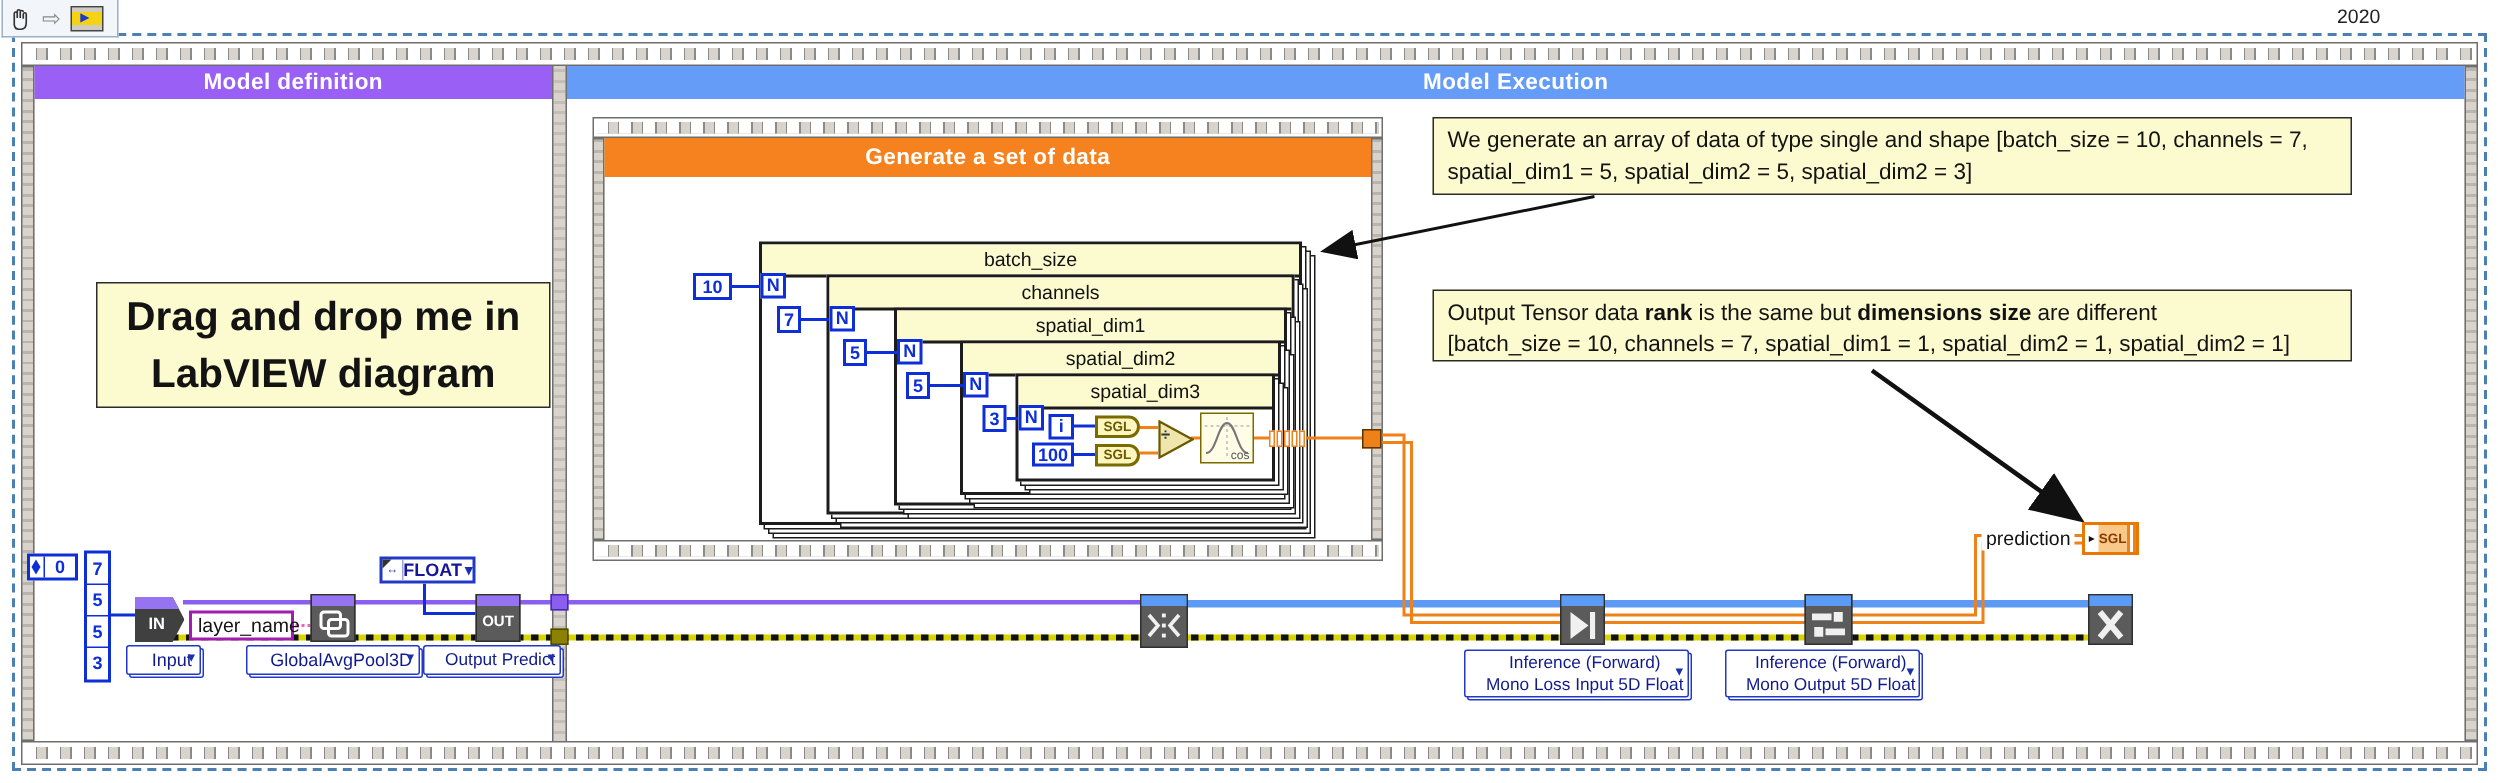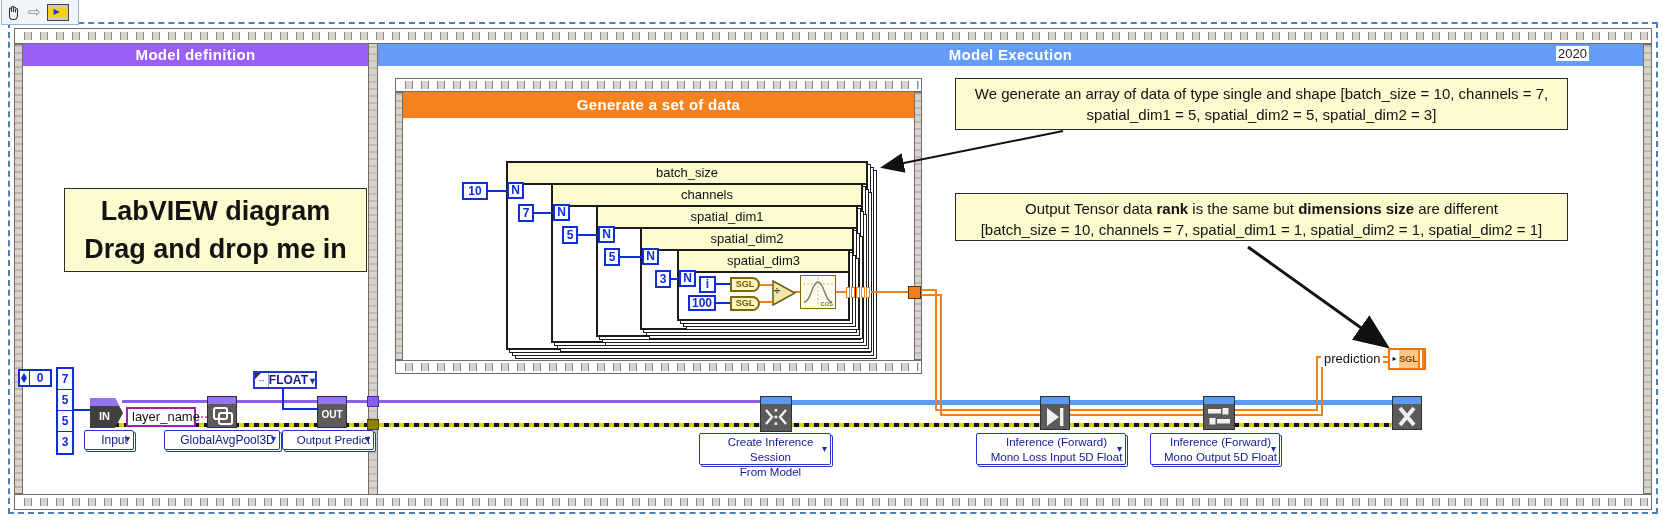--- a/index.html
+++ b/index.html
@@ -19,21 +19,21 @@
   .divider{background:#D8D4CC;border-left:1px solid #6e6e6e;border-right:1px solid #6e6e6e;
           background-image:repeating-linear-gradient(0deg,#D8D4CC 0 5px,#c3bfb7 5px 7px);}
 
   .hdr{color:#fff;font-weight:bold;font-size:15px;text-align:center;line-height:22px;letter-spacing:.3px;}
   .hdr-def{background:#9A5FF5;}
   .hdr-exec{background:#649CF7;}
   .hdr-gen{background:#F6821F;font-size:15px;line-height:26px;}
 
   .note{background:#FCFACF;border:1px solid #2b2b2b;color:#131313;}
   .note-big{font-weight:bold;font-size:27px;text-align:center;line-height:38px;padding-top:3px;}
-  .comment{font-size:15px;color:#131313;line-height:1.38;padding:5px 9px;text-align:center;}
+  .comment{font-size:15px;color:#131313;line-height:1.38;padding:5px 9px;}
 
   .loop{border:2px solid #1c1c1c;background:#fff;
         box-shadow:3px 3px 0 -1px #fff,3px 3px 0 0 #1c1c1c,6px 6px 0 -1px #fff,6px 6px 0 0 #1c1c1c,9px 9px 0 -1px #fff,9px 9px 0 0 #1c1c1c;}
   .loop-label{height:20px;line-height:20px;border-bottom:2px solid #1c1c1c;background:#FCFACF;
         text-align:center;font-size:13px;color:#111;}
 
   .term{border:2px solid #0E2FD8;background:#fff;color:#0E2FD8;font-weight:bold;
         font-size:12px;text-align:center;line-height:13px;}
   .const{border:2px solid #0E2FD8;background:#fff;color:#0E2FD8;font-weight:bold;
         font-size:12px;text-align:center;line-height:14px;}
@@ -79,42 +79,42 @@
   .tunnel{border:1px solid #5a3500;}
   .bracket{border:1.5px solid #F08018;background:#fff;}
 
   .pred-ind{border:2px solid #E87800;background:#fff;display:flex;align-items:stretch;}
   .pred-ind .arr{width:9px;font-size:8px;line-height:18px;color:#111;text-align:center;}
   .pred-ind .arr::before{content:"▸";}
   .pred-ind .typ{flex:1;background:#F9C98C;color:#8a3c00;font-weight:bold;font-size:9px;line-height:18px;text-align:center;}
   .pred-ind .hatch{width:6px;background:repeating-linear-gradient(90deg,#F08018 0 2px,#fff 2px 4px);}
 
   .toolbar{background:#F2F6FA;border:1px solid #9CB2C2;border-top:none;display:flex;align-items:center;gap:6px;padding:2px 4px;}
-  .year{font-size:13px;color:#222;background:#fff;padding:0 2px;margin-top:43px;}
+  .year{font-size:13px;color:#222;background:#fff;padding:0 2px;}
   .predlbl{background:#fff;font-size:13px;color:#111;padding:0 3px;line-height:17px;}
 </style>
 </head>
 <body>
 
 <div id="stage">
 
   <div class="abs sel" style="left:8px;top:22px;width:1650px;height:492px;"></div>
 
   <div class="abs film-h" style="left:14px;top:28px;width:1638px;height:16px;"></div>
   <div class="abs film-h" style="left:14px;top:494px;width:1638px;height:16px;"></div>
   <div class="abs film-v" style="left:14px;top:44px;width:9px;height:450px;"></div>
   <div class="abs film-v" style="left:1643px;top:44px;width:9px;height:450px;"></div>
   <div class="abs divider" style="left:368px;top:44px;width:10px;height:450px;"></div>
 
   <div class="abs hdr hdr-def" style="left:23px;top:44px;width:345px;height:22px;"><span>Model definition</span></div>
   <div class="abs hdr hdr-exec" style="left:378px;top:44px;width:1265px;height:22px;"><span>Model Execution</span></div>
 
   <div class="abs note note-big" style="left:64px;top:188px;width:303px;height:84px;">
+    <div>Drag and drop me in</div>
     <div>LabVIEW diagram</div>
-    <div>Drag and drop me in</div>
   </div>
 
   <div class="abs note comment" style="left:955px;top:78px;width:613px;height:52px;">
     <span>We generate an array of data of type single and shape [batch_size = 10, channels = 7, spatial_dim1 = 5, spatial_dim2 = 5, spatial_dim2 = 3]</span>
   </div>
   <div class="abs note comment" style="left:955px;top:193px;width:613px;height:48px;">
     <div><span>Output Tensor data </span><b>rank</b><span> is the same but </span><b>dimensions size</b><span> are different</span></div>
     <div>[batch_size = 10, channels = 7, spatial_dim1 = 1, spatial_dim2 = 1, spatial_dim2 = 1]</div>
   </div>
 
@@ -282,24 +282,20 @@
       <rect x="5.5" y="13" width="6" height="6.5" fill="#f0f0f0"></rect>
     </svg>
   </div>
   <div class="abs node" style="left:1392px;top:396px;width:30px;height:34px;">
     <div class="band band-b"></div>
     <svg width="28" height="24" style="position:absolute;left:0;top:8px;">
       <path d="M7,3 L21,20 M21,3 L7,20" stroke="#f0f0f0" stroke-width="4"></path>
     </svg>
   </div>
 
-  <div class="abs dd dd2" style="left:699px;top:433px;width:132px;height:32px;">
-    <div>Create Inference Session</div>
-    <div>From Model</div>
-  </div>
   <div class="abs dd dd2" style="left:976px;top:433px;width:150px;height:32px;">
     <div>Inference (Forward)</div>
     <div>Mono Loss Input 5D Float</div>
   </div>
   <div class="abs dd dd2" style="left:1150px;top:433px;width:130px;height:32px;">
     <div>Inference (Forward)</div>
     <div>Mono Output 5D Float</div>
   </div>
 
   <div class="abs predlbl" style="left:1321px;top:350px;">prediction</div>

